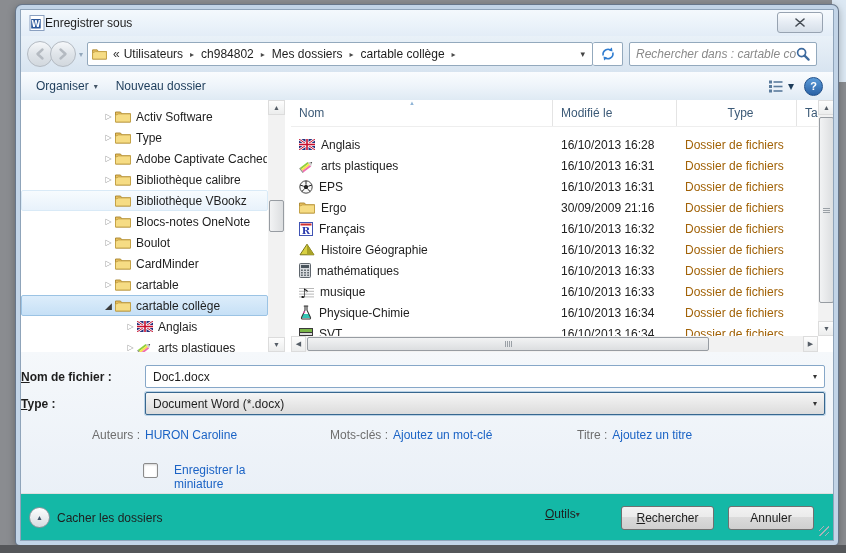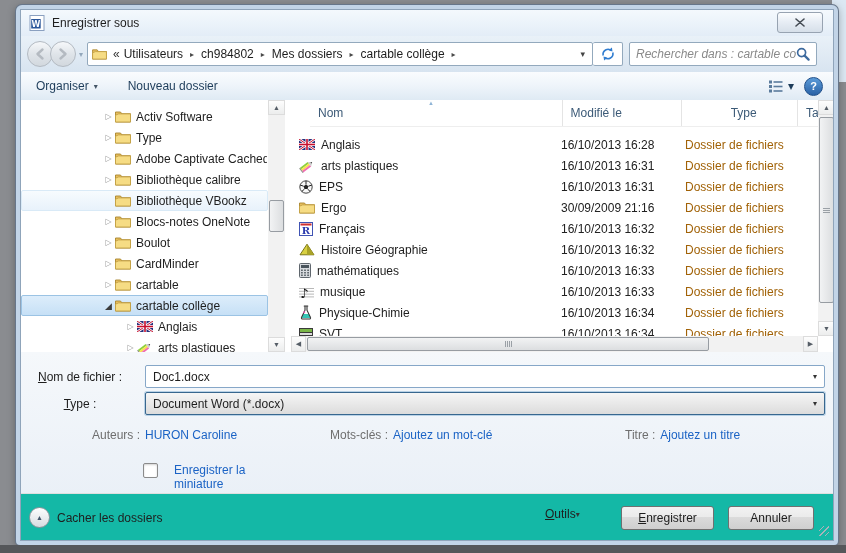--- a/index.html
+++ b/index.html
@@ -9,21 +9,21 @@
   .bg-bottom{position:absolute;left:0;bottom:0;width:846px;height:8px;background:#55575a;}
 
   
   .win{position:absolute;left:16px;top:5px;width:822px;height:540px;background:#c2d4e7;
        border-radius:6px 6px 4px 4px;box-shadow:0 0 0 1px #67768a,0 2px 8px rgba(0,0,0,.35);}
   .win-inner{position:absolute;left:4px;top:4px;right:4px;bottom:4px;background:#fff;border:1px solid #8fa4ba;box-sizing:border-box;}
 
   
   .titlebar{position:absolute;left:0;top:0;right:0;height:26px;background:linear-gradient(#f4f9fd,#e3edf7);
             display:flex;align-items:center;padding-left:8px;border-bottom:1px solid #d8e4f0;}
-  .titlebar .ttl{margin-left:7px;}
+  .titlebar .ttl{}
   .btn-close{position:absolute;top:2px;right:10px;width:44px;height:19px;border:1px solid #97a3b1;border-radius:3px;
              background:linear-gradient(#fbfdfe,#e8eef5 45%,#d6dfe9);display:flex;align-items:center;justify-content:center;}
 
   
   .navrow{position:absolute;left:0;top:26px;right:0;height:36px;background:linear-gradient(#e9f1f8,#d8e4f0);
           display:flex;align-items:center;}
   .navcirc{width:26px;height:26px;border-radius:50%;border:1px solid #b3bac2;
            background:linear-gradient(#f6f8fa,#dfe4e9 50%,#d2d8de);display:flex;align-items:center;justify-content:center;box-sizing:border-box;}
   .navcirc.b{margin-left:6px;}
   .navcirc.f{margin-left:-3px;}
@@ -37,21 +37,21 @@
   .addr-caret{color:#444;font-size:9px;margin-right:3px;}
   .btn-refresh{height:24px;width:30px;background:#fff;border:1px solid #93a9bd;border-left:none;border-radius:2px;
                display:flex;align-items:center;justify-content:center;box-sizing:border-box;}
   .searchbox{height:24px;width:188px;margin-left:6px;background:#fff;border:1px solid #93a9bd;border-radius:2px;
              display:flex;align-items:center;padding:0 6px;box-sizing:border-box;}
   .searchbox .stxt{flex:1;color:#8a8a8a;font-style:italic;white-space:nowrap;overflow:hidden;}
 
   
   .toolbar{position:absolute;left:0;top:62px;right:0;height:28px;
            background:linear-gradient(#fafcfe,#eef4fa 50%,#dfeaf4);border-bottom:1px solid #ccd9e5;
-           display:flex;align-items:center;color:#1d3c5a;gap:12px;}
+           display:flex;align-items:center;color:#1d3c5a;}
   .tbtn{display:flex;align-items:center;gap:5px;padding:0 9px;height:24px;border-radius:3px;}
   .tbtn:first-child{margin-left:6px;}
   .tbtn .car{font-size:8px;color:#456;}
   .tool-right{margin-left:auto;display:flex;align-items:center;gap:10px;margin-right:10px;}
   .views{display:flex;align-items:center;gap:4px;}
   .helpcirc{width:17px;height:17px;border-radius:50%;background:linear-gradient(#5b9bd9,#2a62a6);
             border:1px solid #1f4f8a;color:#fff;font-weight:bold;font-size:11px;display:flex;align-items:center;justify-content:center;}
 
   
   .main{position:absolute;left:0;top:90px;right:0;height:252px;background:#fff;overflow:hidden;}
@@ -73,41 +73,41 @@
           background:linear-gradient(#fdfdfd,#eceded);border:1px solid #dcdcdc;box-sizing:border-box;}
   .sb-thumb{position:absolute;background:linear-gradient(90deg,#f2f3f4,#dcdee0);border:1px solid #979ca2;border-radius:2px;box-sizing:border-box;}
   .sb-thumb.h{background:linear-gradient(#f2f3f4,#dcdee0);}
   .grip-v{position:absolute;left:3px;right:3px;top:50%;height:5px;margin-top:-2px;
           background:repeating-linear-gradient(0deg,#9aa0a6 0 1px,transparent 1px 2px);}
   .grip-h{position:absolute;top:3px;bottom:3px;left:50%;width:7px;margin-left:-3px;
           background:repeating-linear-gradient(90deg,#9aa0a6 0 1px,transparent 1px 2px);}
 
   
   .list{position:absolute;left:270px;top:0;width:544px;height:252px;}
-  .lheader{position:absolute;left:0;top:0;right:0;height:26px;color:#3c5a77;display:flex;border-bottom:1px solid #eee;margin-left:19px;}
+  .lheader{position:absolute;left:0;top:0;right:0;height:26px;color:#3c5a77;display:flex;border-bottom:1px solid #eee;}
   .hcell{display:flex;align-items:center;padding-left:8px;border-right:1px solid #e4e4e4;box-sizing:border-box;position:relative;}
   .h-name{width:262px;}
   .h-date{width:124px;}
   .h-type{width:120px;justify-content:center;}
   .h-size{width:38px;overflow:hidden;}
   .sortarrow{position:absolute;left:118px;top:0px;font-size:6px;color:#8fb4d6;}
   .rows{position:absolute;left:0;top:34px;right:17px;bottom:16px;overflow:hidden;}
   .frow{height:21px;display:flex;align-items:center;}
   .cell{box-sizing:border-box;white-space:nowrap;overflow:hidden;}
   .c-name{width:262px;display:flex;align-items:center;padding-left:8px;}
   .c-name .ic{flex:none;margin-right:6px;}
   .c-date{width:124px;padding-left:8px;color:#212121;}
   .c-type{width:140px;padding-left:8px;color:#a16207;}
   .vscroll{position:absolute;right:0;top:0;width:17px;height:236px;background:#f2f2f2;}
   .hscroll{position:absolute;left:0;bottom:0;width:527px;height:16px;background:#f2f2f2;}
 
   
   .bottompane{position:absolute;left:0;top:342px;right:0;height:144px;background:linear-gradient(#f5f8fb,#eaf0f7);}
   .frmrow{position:absolute;display:flex;align-items:center;}
-  .flabel{width:118px;text-align:center;padding-right:6px;flex:none;}
+  .flabel{width:118px;text-align:left;padding-right:6px;flex:none;font-weight:bold;}
   .ak{display:inline-block;}
   .ak::first-letter{text-decoration:underline;}
   .combo{position:relative;height:23px;border:1px solid #86a7c8;border-radius:2px;background:#fff;
          display:flex;align-items:center;padding:0 22px 0 7px;box-sizing:border-box;flex:1;}
   .combo .car{position:absolute;right:7px;font-size:8px;color:#333;}
   .combo.select{background:linear-gradient(#f6f6f6,#eaeaea 45%,#dcdcdc);border:1px solid #38678f;box-shadow:0 0 0 1px #b9d2e6;}
   .metalabel{color:#6e6e6e;}
   .metaval{color:#1b63c5;margin-left:5px;}
   .cb{width:13px;height:13px;background:#fff;border:1px solid #8b8b8b;border-radius:2px;
       box-shadow:inset 0 1px 2px rgba(0,0,0,.18);flex:none;}
@@ -594,21 +594,21 @@
         </div>
 
         <div class="frmrow" style="left:71px;top:76px;">
           <span class="metalabel">Auteurs :</span>
           <span class="metaval">HURON Caroline</span>
         </div>
         <div class="frmrow" style="left:309px;top:76px;">
           <span class="metalabel">Mots-clés :</span>
           <span class="metaval">Ajoutez un mot-clé</span>
         </div>
-        <div class="frmrow" style="left:604px;top:76px;">
+        <div class="frmrow" style="left:556px;top:76px;">
           <span class="metalabel">Titre :</span>
           <span class="metaval">Ajoutez un titre</span>
         </div>
 
         <div class="frmrow" style="left:122px;top:111px;align-items:flex-start;">
           <span class="cb"></span>
           <span class="cbtext">
             <span>Enregistrer la</span><br>
             <span>miniature</span>
           </span>
@@ -618,21 +618,21 @@
       <div class="footer">
         <div class="hidefold">
           <span class="updisc">▲</span>
           <span class="lbl">Cacher les dossiers</span>
         </div>
         <div class="outils">
           <span class="ak">Outils</span>
           <span class="car">▾</span>
         </div>
         <div class="pbtn btn-save">
-          <span class="ak">Enregistrer</span>
+          <span class="ak">Rechercher</span>
         </div>
         <div class="pbtn btn-cancel">
           <span>Annuler</span>
         </div>
         <div class="grip"></div>
       </div>
 
     </div>
   </div>
 

